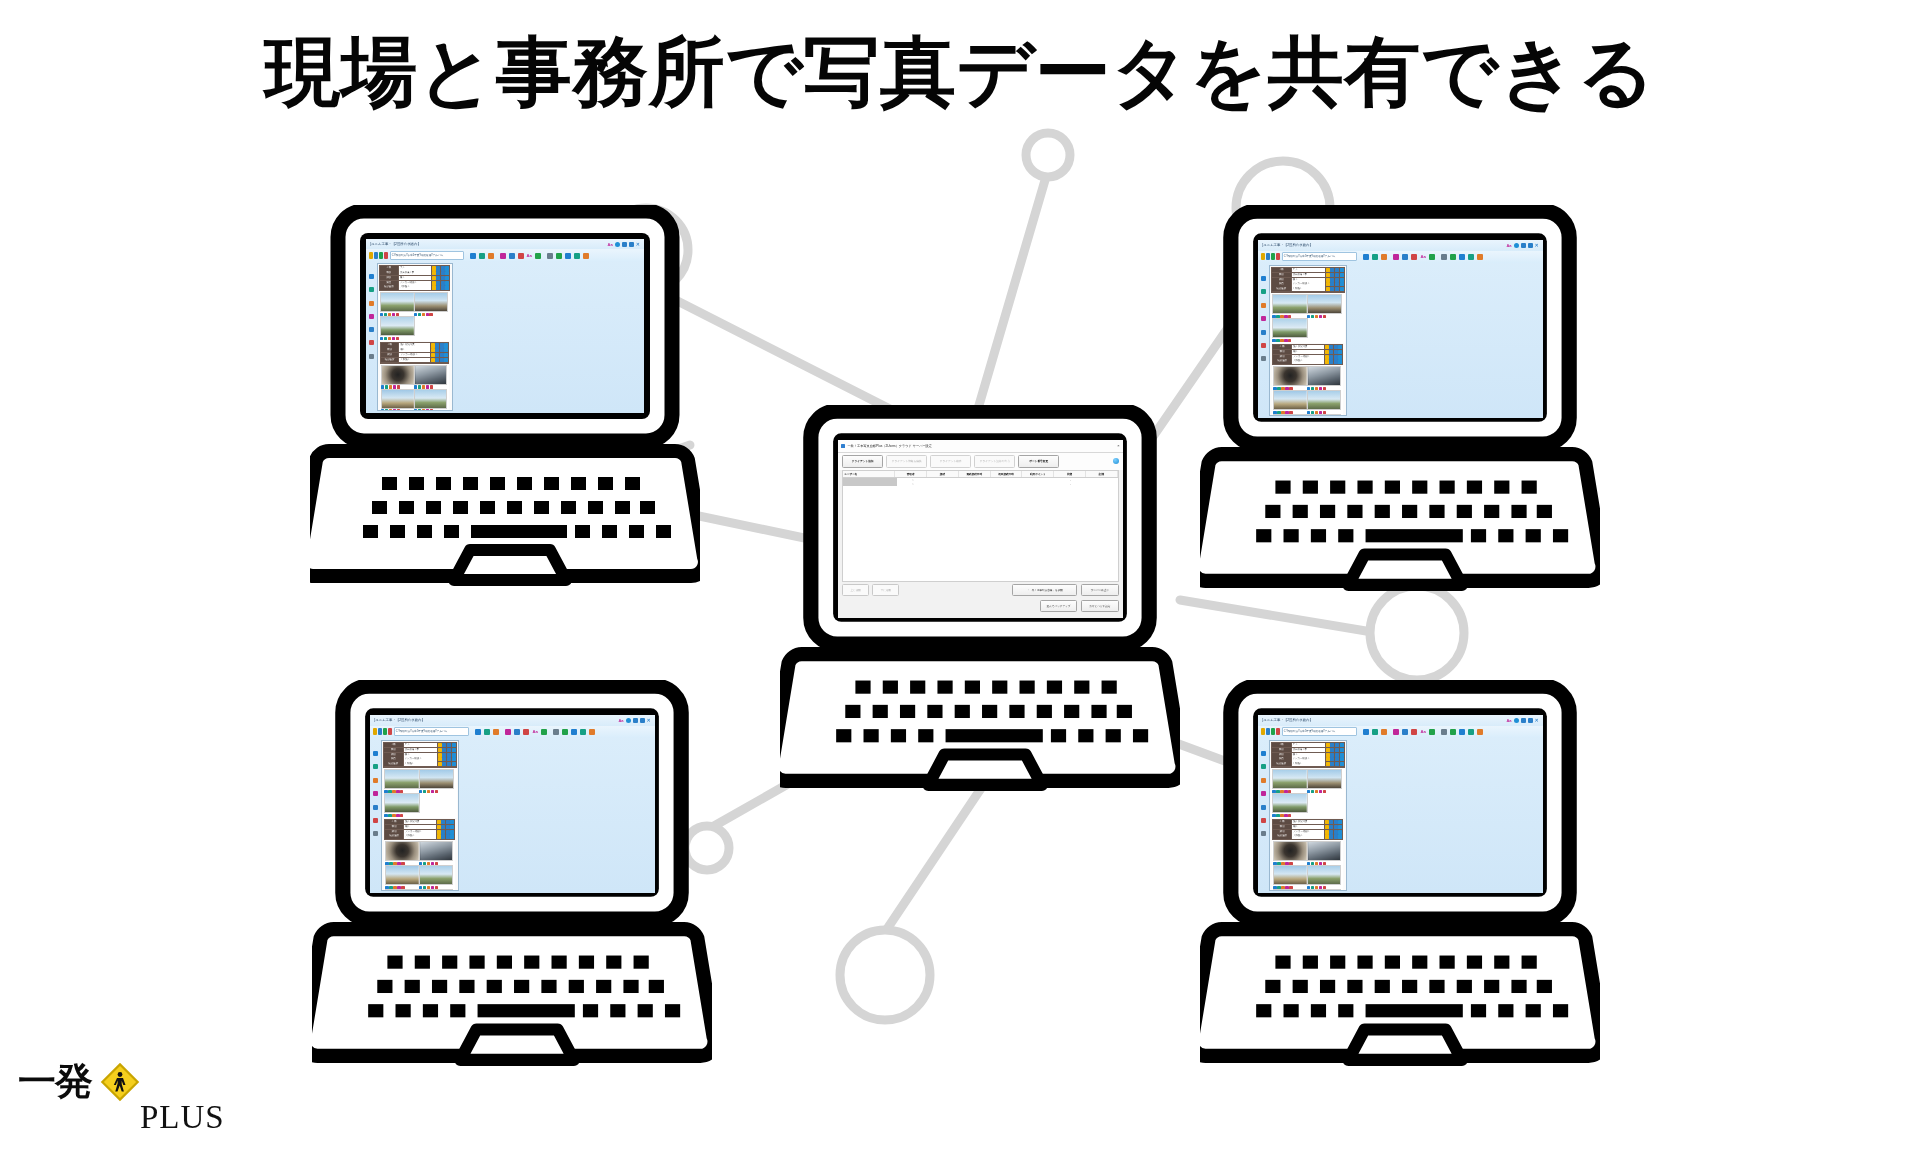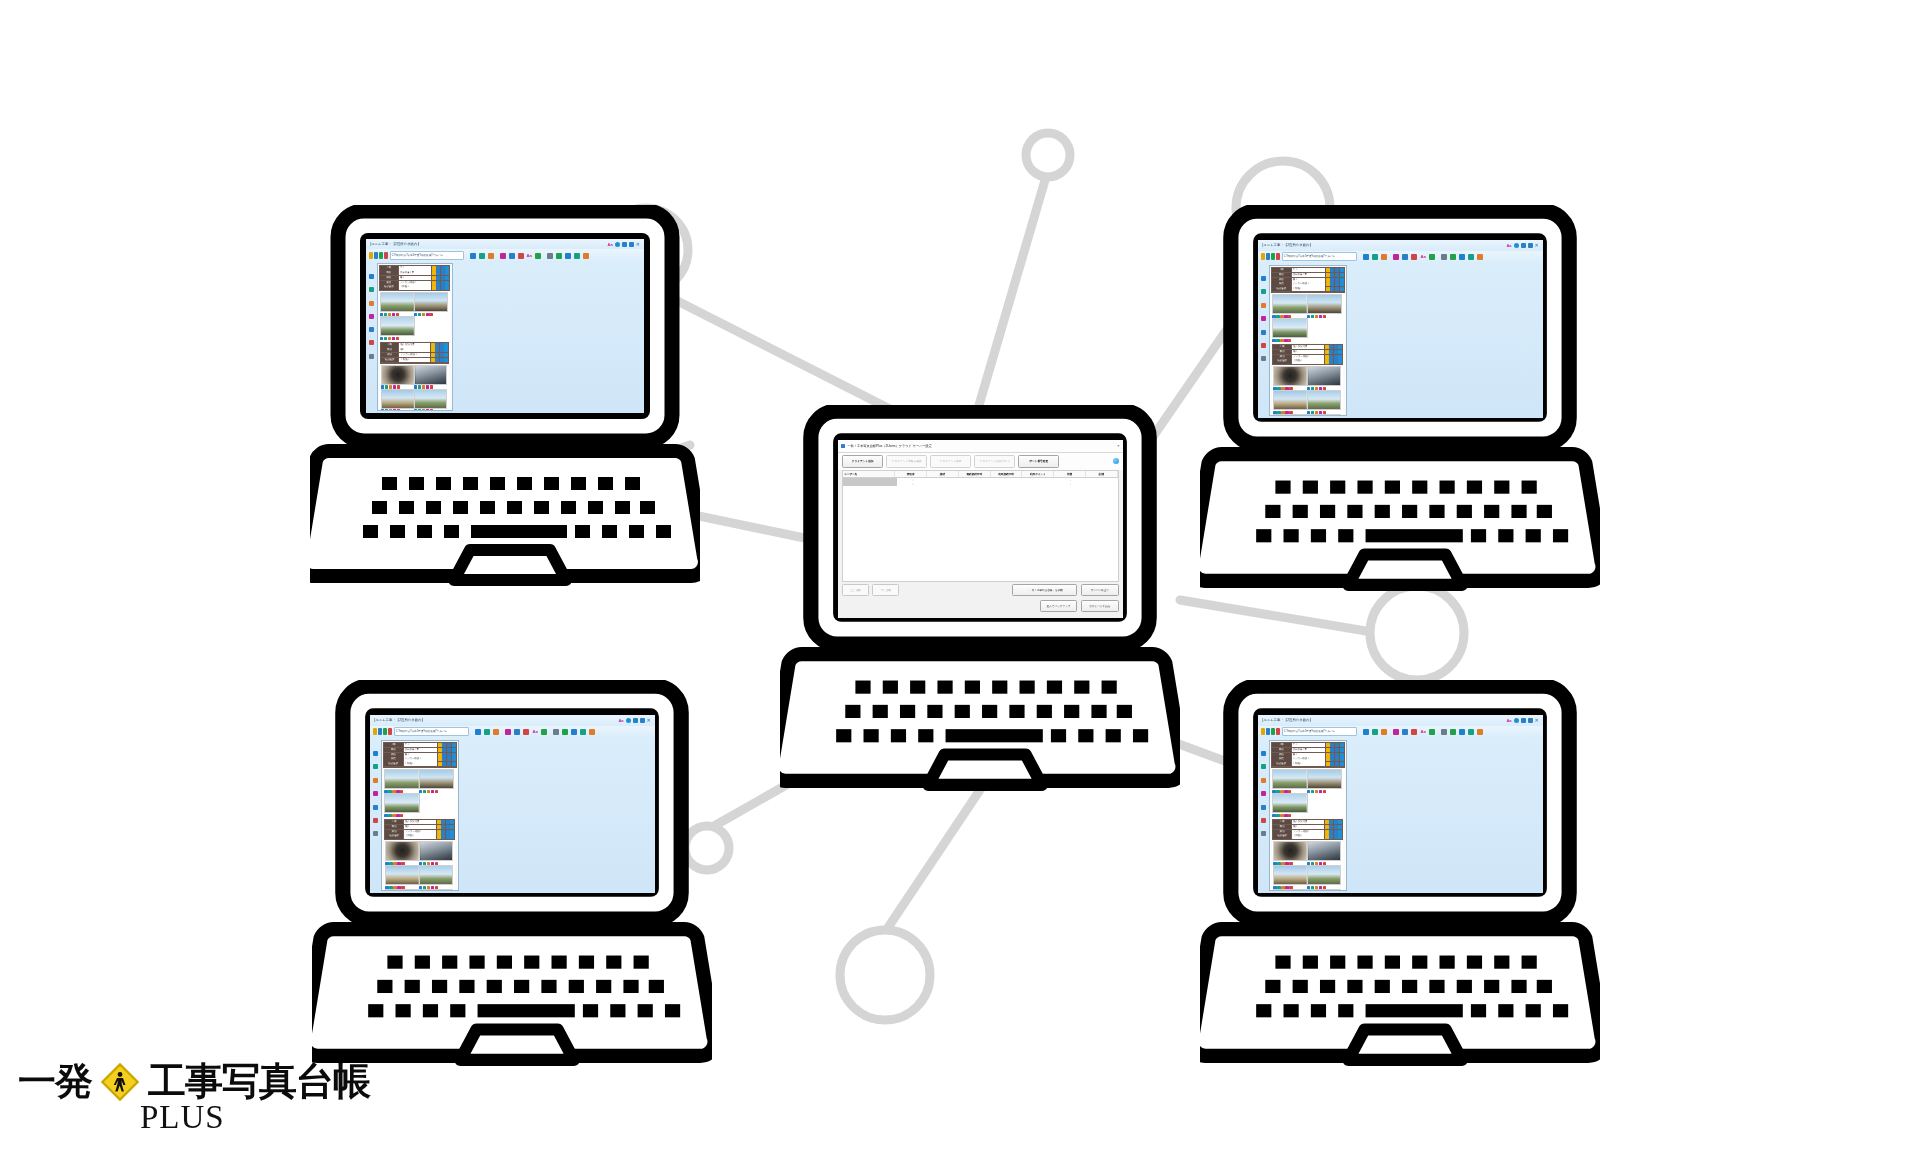--- a/index.html
+++ b/index.html
@@ -189,20 +189,21 @@
   .logo-plus{
     font-size:33px;color:#111;margin-left:122px;margin-top:-8px;
     font-family:"Liberation Serif","DejaVu Serif",serif;letter-spacing:1px;
   }
 </style>
 </head>
 <body>
 
 <div id="stage">
 
+  <div class="title">現場と事務所で写真データを共有できる</div>
 
   <svg id="netsvg" viewBox="0 0 1920 1152">
     <g stroke="#d5d5d5" stroke-width="9" fill="none" stroke-linecap="round">
 
       <line x1="1048" y1="170" x2="960" y2="470"></line>
       <line x1="646" y1="285" x2="1010" y2="470"></line>
       <line x1="1283" y1="248" x2="1130" y2="470"></line>
       <line x1="532" y1="500" x2="690" y2="445"></line>
       <line x1="530" y1="490" x2="470" y2="360"></line>
       <line x1="575" y1="490" x2="1100" y2="600"></line>
@@ -1430,18 +1431,17 @@
       <span class="logo-ippatsu">一発</span>
       <span class="logo-diamond">
         <svg width="44" height="44" viewBox="0 0 44 44">
           <rect x="9.5" y="9.5" width="25" height="25" transform="rotate(45 22 22)" fill="#f5cf1e" stroke="#c9a500" stroke-width="2.2"></rect>
           <g fill="#111">
             <circle cx="22" cy="14.5" r="2.4"></circle>
             <path d="M19 18 h6 l2.5 7 h-2.2 l-1.6-4.2 v3.2 l2.2 7.5 h-2.2 l-2-6 l-2.2 6 h-2.2 l2.3-8 v-3 l-1.7 4.5 h-2.1 Z"></path>
           </g>
         </svg>
       </span>
-      <span class="logo-main">工事写真台帳</span>
     </div>
     <div class="logo-plus">PLUS</div>
   </div>
 
 </div>
 
 </body></html>

